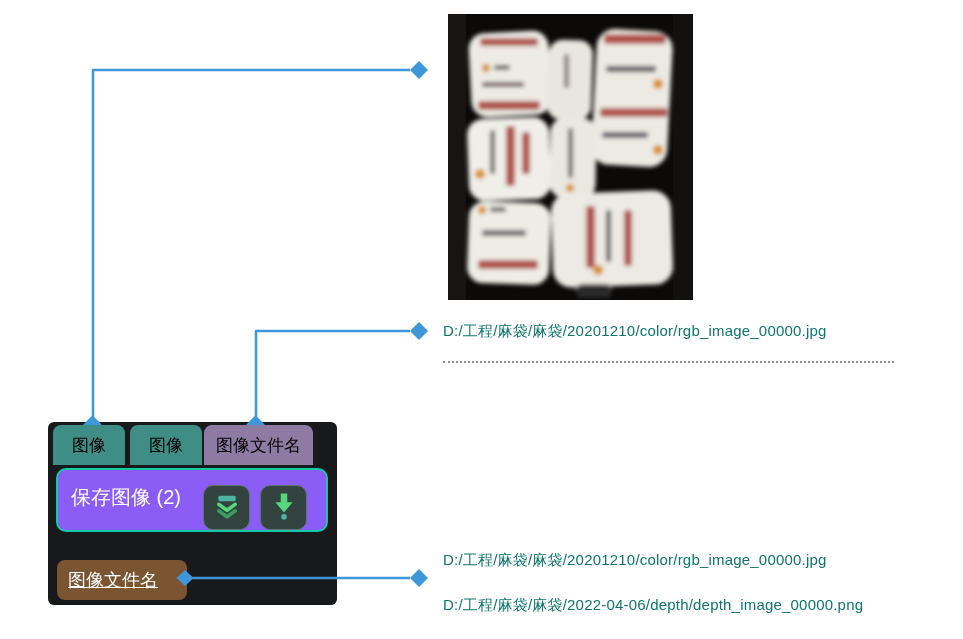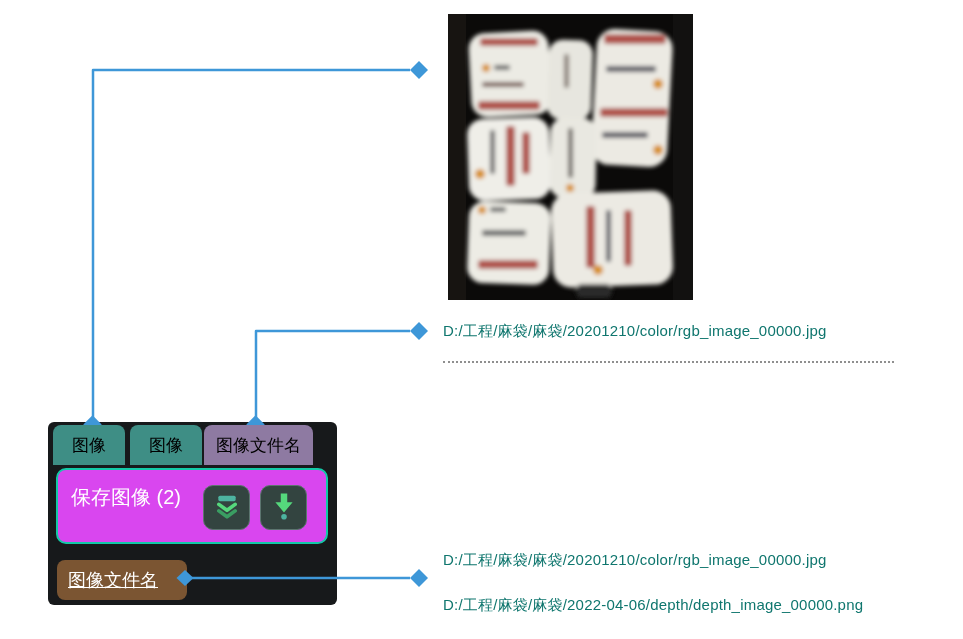--- a/index.html
+++ b/index.html
@@ -39,22 +39,22 @@
     position:absolute;top:3px;height:40px;border-radius:8px 8px 0 0;z-index:2;
     color:#000000;font-size:17px;display:flex;align-items:center;justify-content:center;
     box-sizing:border-box;
   }
   .tab-teal{background:#3e8e85;}
   .tab-purple{background:#8e7aa2;}
   .tab-1{left:5px;width:72px;}
   .tab-2{left:82px;width:72px;}
   .tab-3{left:156px;width:109px;}
   .node-body{
-    position:absolute;left:8px;top:46px;width:272px;height:76px;z-index:2;
-    background:#d946ef;border:2.5px solid #13c9a7;border-radius:10px;
+    position:absolute;left:8px;top:46px;width:272px;height:64px;z-index:2;
+    background:#8b5cf6;border:2.5px solid #13c9a7;border-radius:10px;
     box-sizing:border-box;
   }
   .node-title{
     position:absolute;left:13px;top:14px;color:#ffffff;font-size:20px;white-space:nowrap;
   }
   .icon-btn{
     position:absolute;top:15px;width:47px;height:45px;box-sizing:border-box;
     background:#334440;border:1.5px solid #5c756f;border-radius:10px;
     display:flex;align-items:center;justify-content:center;
   }

